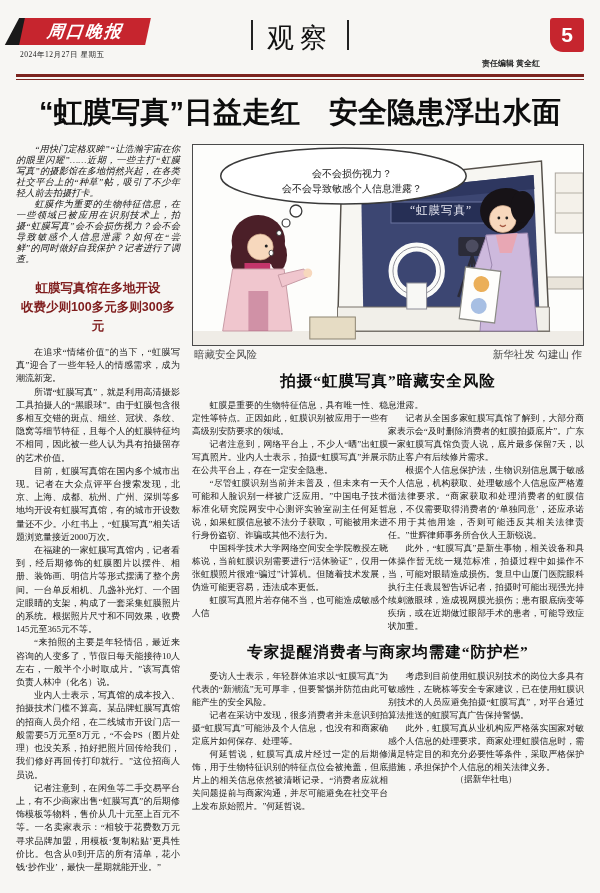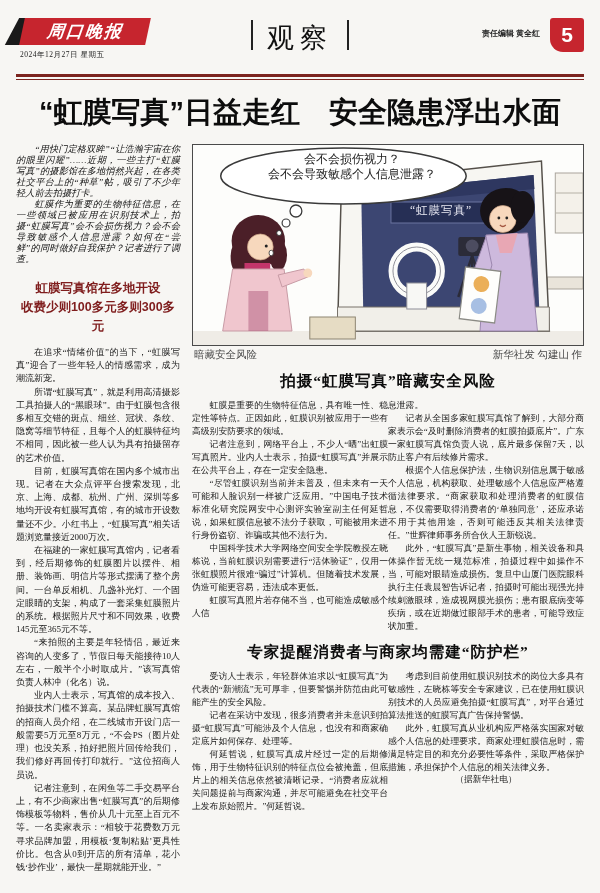--- a/index.html
+++ b/index.html
@@ -20,21 +20,21 @@
     transform:skewX(-28deg); }
   .logo-red { position:absolute; left:6px; top:0; width:126px; height:27px; background:#c6252e;
     transform:skewX(-12deg); display:flex; align-items:center; justify-content:center; }
   .logo-text { color:#fff; font-style:italic; font-weight:700; font-size:17px; letter-spacing:2px;
     transform:skewX(6deg); font-family:"Liberation Serif",serif; white-space:nowrap; }
   .dateline { font-size:7.5px; color:#222; margin:5px 0 16px 4px; letter-spacing:.5px; }
   .section-mid { flex:1; display:flex; justify-content:center; gap:14px; margin-top:2px; }
   .vbar { width:2px; height:30px; background:#222; }
   .section-title { font-size:27px; letter-spacing:6px; color:#111; font-family:"Liberation Serif",serif; }
   .mast-right { width:150px; display:flex; justify-content:flex-end; align-items:flex-start; gap:10px; }
-  .editor-line { font-size:8px; font-weight:700; color:#222; margin-top:10px; white-space:nowrap; }
+  .editor-line { font-size:8px; font-weight:700; color:#222; margin-top:40px; white-space:nowrap; }
   .page-badge { width:34px; height:34px; background:#c6252e; border-radius:3px 3px 3px 13px;
     display:flex; align-items:center; justify-content:center; color:#fff; font-size:21px;
     font-family:"Liberation Sans",sans-serif; font-weight:700; }
   .rule2 { margin-top:4px; border-top:3px solid #7c241f; position:relative; }
   .rule2::after { content:""; display:block; height:1px; background:#7c241f; margin-top:2px; }
 
   
   .headline { text-align:center; font-family:"Liberation Sans","DejaVu Sans",sans-serif;
     font-weight:900; font-size:29px; color:#0c0c0c; letter-spacing:0px; padding:13px 0 9px 0;
     white-space:nowrap; }
@@ -47,22 +47,22 @@
   p.body { font-size:9px; line-height:13.2px; text-align:justify; text-indent:2em; color:#191919; }
   p.cont { text-indent:0; }
   .lead p { font-size:9.2px; line-height:11px; color:#111; text-indent:2em; text-align:justify;
     font-style:italic;font-family:Liberation Serif, serif; }
   .l-subhead { text-align:center; font-family:"Liberation Sans","DejaVu Sans",sans-serif;
     font-weight:700; font-size:12.5px; line-height:19px; margin:14px 0 10px 0; color:#7f1d1d; }
 
   
   .cartoon { position:relative; border:1px solid #4a4a4a; background:#fdfdfb; height:202px; overflow:hidden; }
   .cartoon svg { display:block; width:100%; height:100%; }
-  .bubble-text { position:absolute; top:7px; left:34px; width:250px; text-align:center;
-    font-size:12px; line-height:15px; color:#222; font-family:"Liberation Serif",serif; }
+  .bubble-text { position:absolute; top:21px; left:34px; width:250px; text-align:center;
+    font-size:10px; line-height:15px; color:#222; font-family:"Liberation Serif",serif; }
   .sign-text { position:absolute; top:58px; left:202px; width:92px; text-align:center;
     color:#e8e8f2; font-size:11.5px; letter-spacing:1px; }
   .caption-row { display:flex; justify-content:space-between; font-size:10.5px; color:#4a4a4a;
     padding:2px 2px 0 2px; }
 
   .sec-title { text-align:center; font-weight:700; font-size:15.5px; color:#0d0d0d;
     margin:9px 0 7px 0; letter-spacing:1px; font-family:"Liberation Serif",serif; }
   .twocol { display:flex; }
   .twocol > div { flex:1; min-width:0; }
   .twocol p.body { font-size:8.8px; line-height:13px; }

